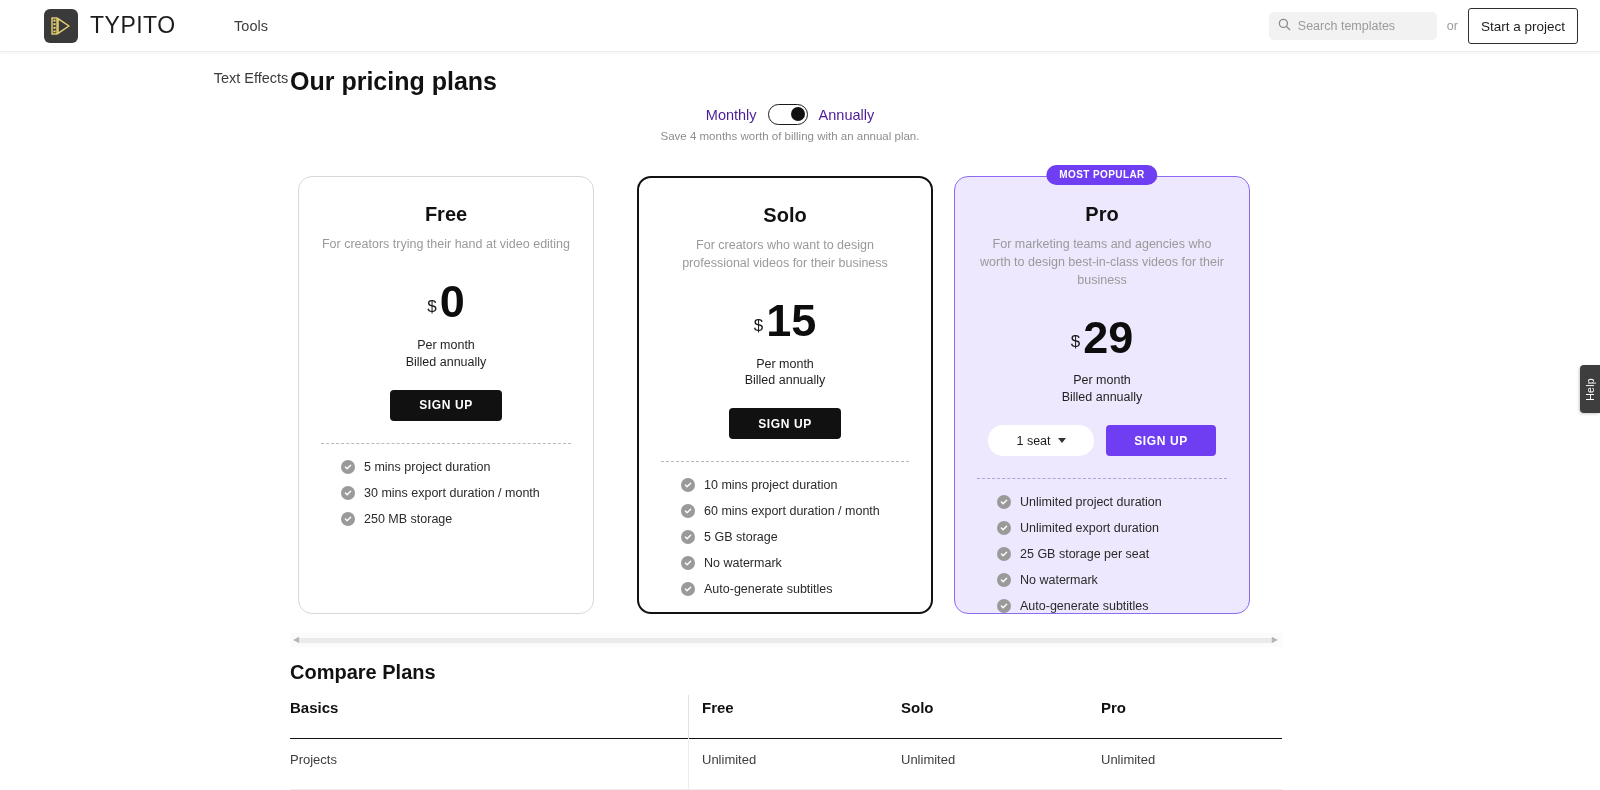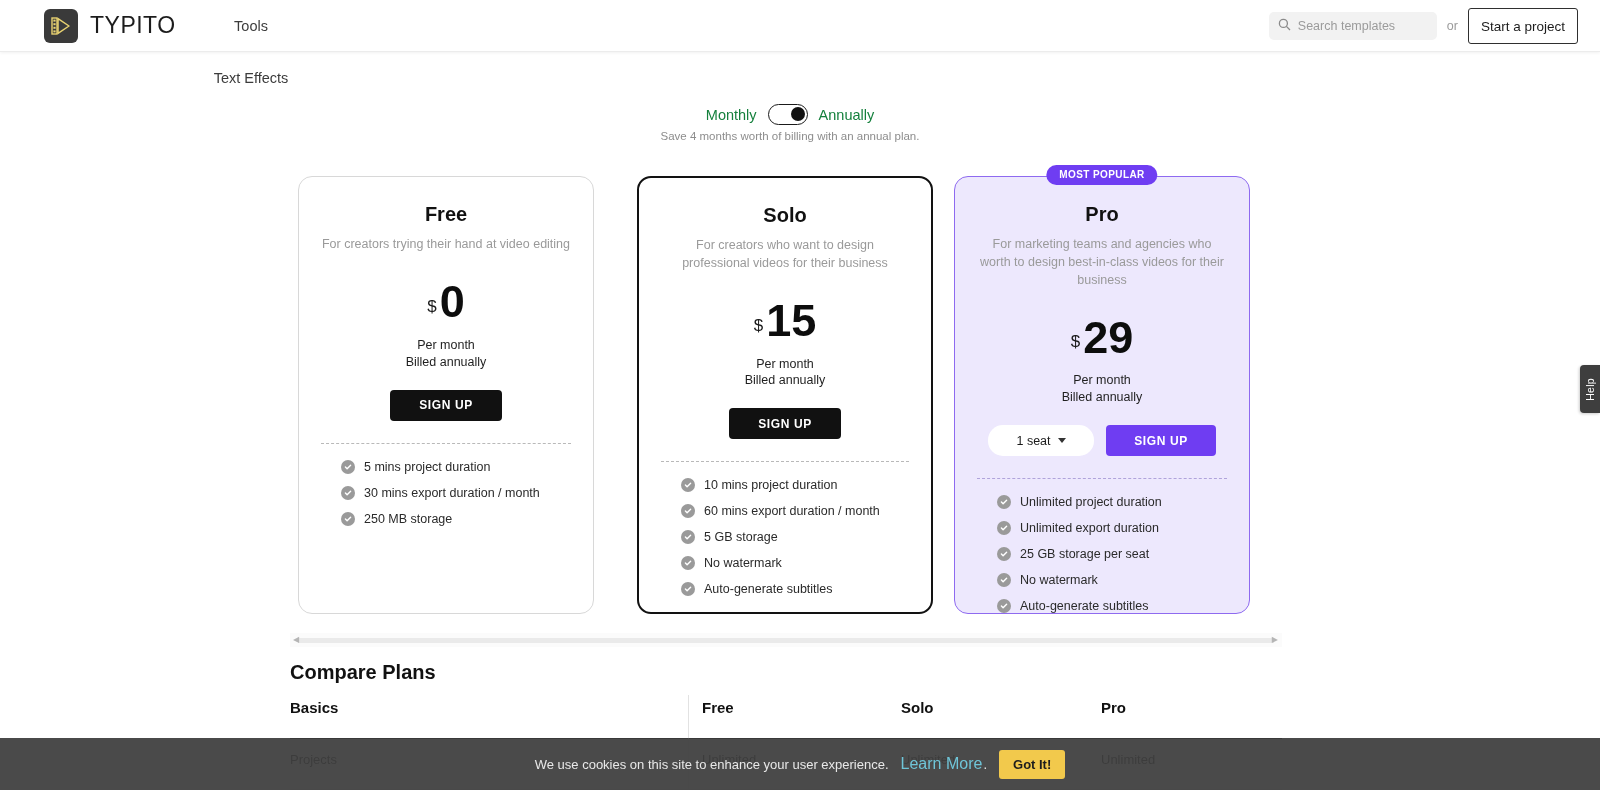--- a/index.html
+++ b/index.html
@@ -54,21 +54,21 @@
 
   
   .page-title {
     position: absolute; left: 290px; top: 67px;
     font-size: 25px; font-weight: 700; color: #111;
   }
 
   
   .billing { position: absolute; left: 640px; top: 104px; width: 300px; text-align:center; }
   .billing-row { display: flex; align-items: center; justify-content: center; gap: 11px; }
-  .billing-label { font-size: 14.5px; color: #15803d; }
+  .billing-label { font-size: 14.5px; color: #4c1d95; }
   .switch {
     width: 40px; height: 21px; border-radius: 11px;
     border: 1.5px solid #1a1a1a; background: #fff;
     position: relative; cursor: pointer; flex: 0 0 auto;
   }
   .knob {
     position: absolute; top: 2px; right: 2px; width: 14px; height: 14px;
     border-radius: 50%; background: #111;
   }
   .billing-note {
@@ -229,20 +229,21 @@
             <line x1="8.4" y1="8.4" x2="12" y2="12" stroke="#8a8a8a" stroke-width="1.3"></line>
           </svg>
         </span>
         <input type="text" placeholder="Search templates" style="">
       </div>
       <span class="or-text">or</span>
       <button class="start-btn">Start a project</button>
     </div>
   </div>
 
+  <div class="page-title">Our pricing plans</div>
 
   <div class="billing">
     <div class="billing-row">
       <span class="billing-label">Monthly</span>
       <span class="switch">
         <span class="knob"></span>
       </span>
       <span class="billing-label">Annually</span>
     </div>
     <div class="billing-note">Save 4 months worth of billing with an annual plan.</div>
@@ -438,20 +439,14 @@
     <span class="cell c0">Projects</span>
     <span class="cell c1">Unlimited</span>
     <span class="cell c2">Unlimited</span>
     <span class="cell c3">Unlimited</span>
   </div>
 
   <div class="help-tab">
     <span>Help</span>
   </div>
 
-  <div class="cookie">
-    <span class="cookie-text">We use cookies on this site to enhance your user experience.</span>
-    <span class="cookie-link">Learn More</span>
-    <span class="cookie-text" style="margin-left:-11px;">.</span>
-    <button class="cookie-btn">Got It!</button>
-  </div>
 
 </div>
 
 </body></html>

